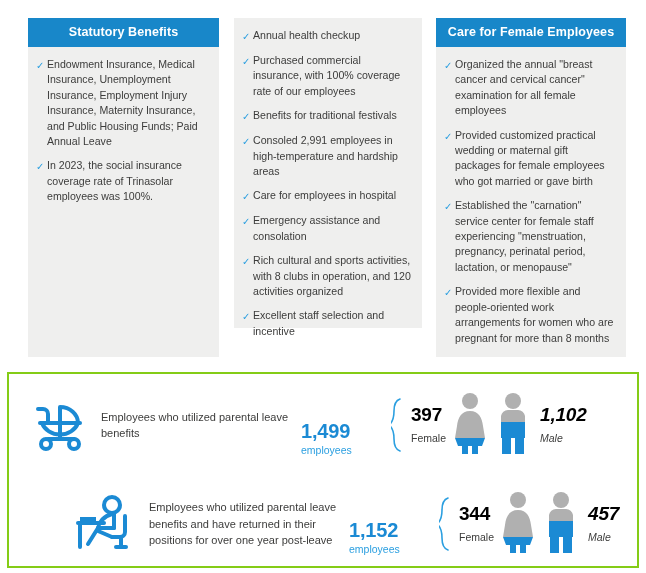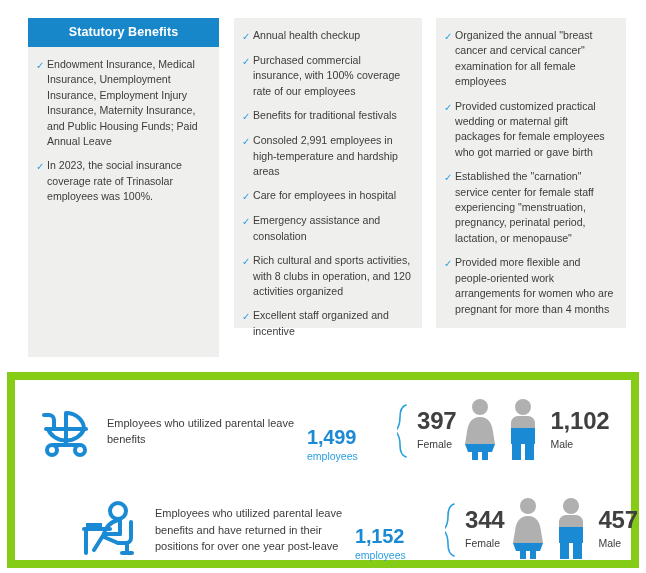--- a/index.html
+++ b/index.html
@@ -83,21 +83,21 @@
     flex: 1;
   }
 
   
   .stats-panel {
     position: absolute;
     left: 7px;
     top: 372px;
     width: 632px;
     height: 196px;
-    border: 8px solid #84cc16;
+    border: 2px solid #84cc16;
     background: #ffffff;
   }
 
   .stat-row {
     position: absolute;
     left: 0;
     width: 628px;
     height: 94px;
     display: flex;
     align-items: center;
@@ -161,40 +161,40 @@
     display: flex;
     align-items: center;
   }
 
   .count-block {
     text-align: left;
     padding: 0 2px;
   }
 
   .count-num {
-    font-size: 24px;
+    font-size: 19px;
     font-weight: bold;
-    color: #404040;
+    color: #000000;
     line-height: 21px;
     letter-spacing: -.2px;
   }
 
   .count-lbl {
     font-size: 10.5px;
     color: #3c3c3b;
     line-height: 15px;
     margin-top: 6px;
   }
 
   .person-icon {
     margin: 0 2px;
     display: block;
   }
 
-  .male-num-block { margin-left: 4px; }
+  .male-num-block { margin-left: 4px; font-style: italic; }
 </style>
 </head>
 <body>
 
 <div id="root">
 
   <div class="cards-row">
 
     <div class="card card-1">
       <div class="card-header">Statutory Benefits</div>
@@ -235,42 +235,43 @@
         <div class="bullet">
           <span class="check">✓</span>
           <span class="bullet-text">Emergency assistance and consolation</span>
         </div>
         <div class="bullet">
           <span class="check">✓</span>
           <span class="bullet-text">Rich cultural and sports activities, with 8 clubs in operation, and 120 activities organized</span>
         </div>
         <div class="bullet">
           <span class="check">✓</span>
-          <span class="bullet-text">Excellent staff organized and incentive</span>
+          <span class="bullet-text">Excellent staff selection and incentive</span>
         </div>
       </div>
     </div>
 
     <div class="card card-3">
+      <div class="card-header">Care for Female Employees</div>
       <div class="card-body">
         <div class="bullet">
           <span class="check">✓</span>
           <span class="bullet-text">Organized the annual "breast cancer and cervical cancer" examination for all female employees</span>
         </div>
         <div class="bullet">
           <span class="check">✓</span>
           <span class="bullet-text">Provided customized practical wedding or maternal gift packages for female employees who got married or gave birth</span>
         </div>
         <div class="bullet">
           <span class="check">✓</span>
           <span class="bullet-text">Established the "carnation" service center for female staff experiencing "menstruation, pregnancy, perinatal period, lactation, or menopause"</span>
         </div>
         <div class="bullet">
           <span class="check">✓</span>
-          <span class="bullet-text">Provided more flexible and people-oriented work arrangements for women who are pregnant for more than 4 months</span>
+          <span class="bullet-text">Provided more flexible and people-oriented work arrangements for women who are pregnant for more than 8 months</span>
         </div>
       </div>
     </div>
 
   </div>
 
   <div class="stats-panel">
 
     <div class="stat-row stat-row-1">
 

